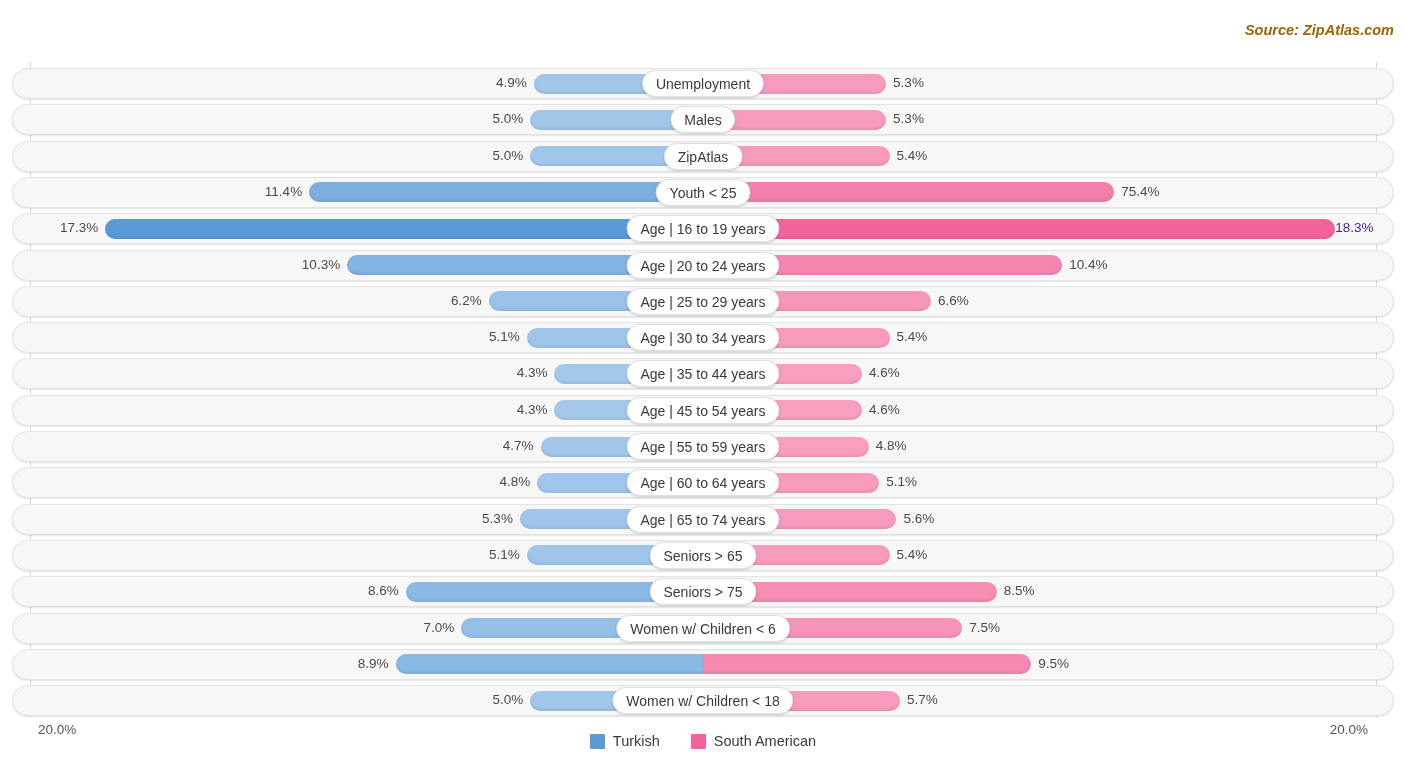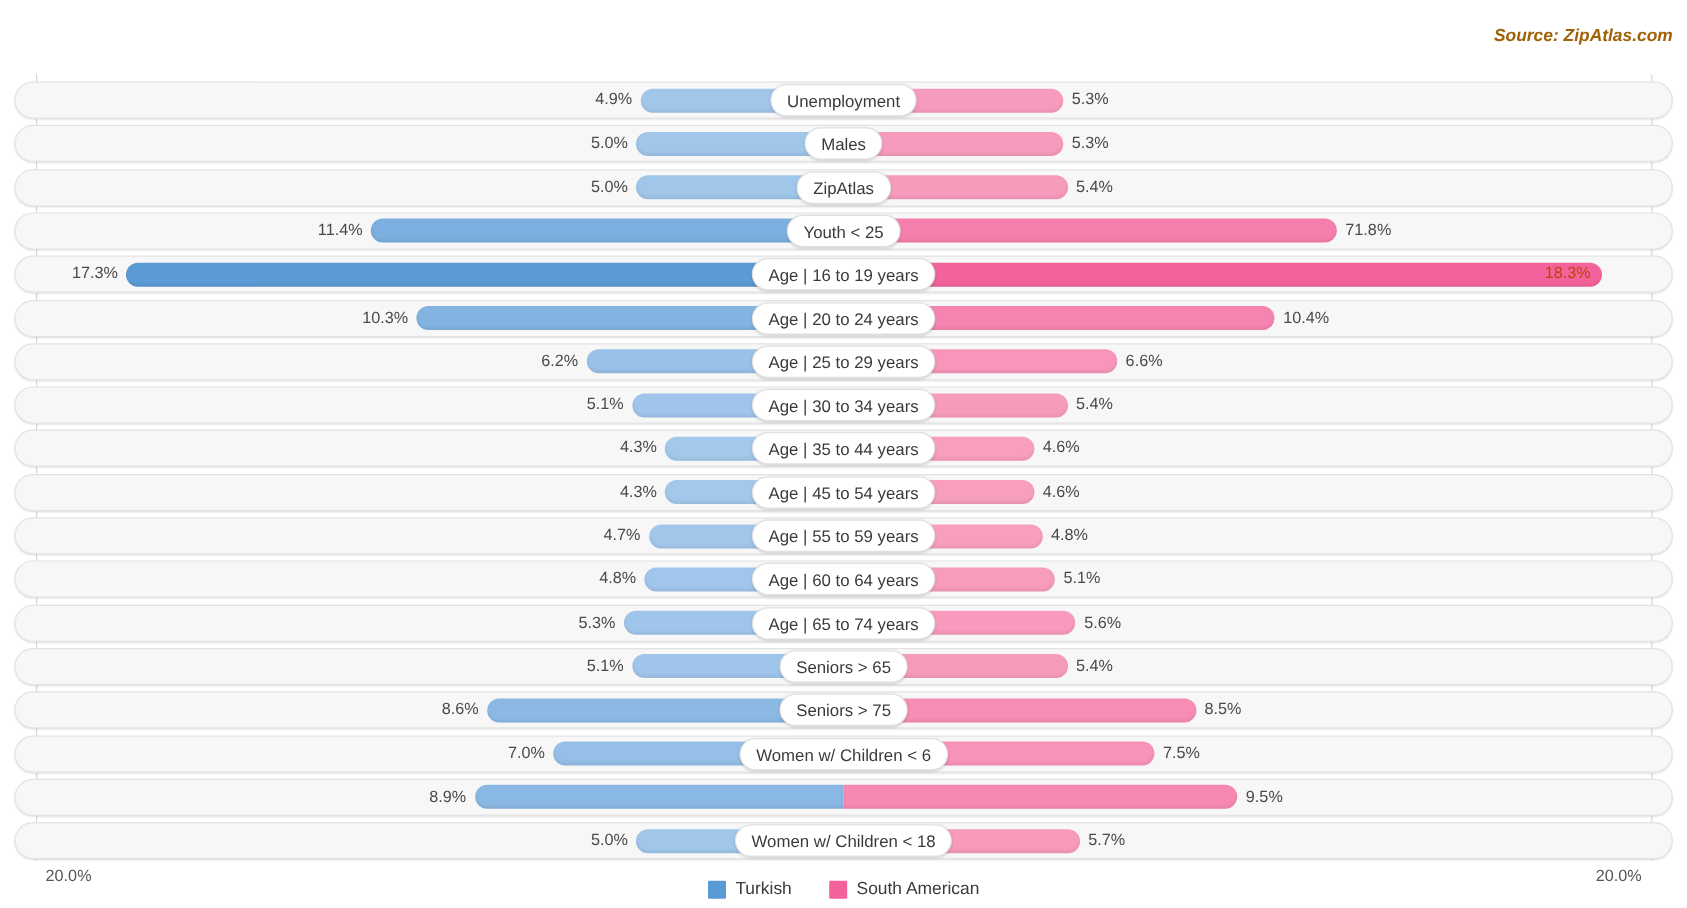--- a/index.html
+++ b/index.html
@@ -108,21 +108,21 @@
     position: absolute;
     top: 5px;
     height: 20px;
     line-height: 20px;
     font-size: 13.5px;
     color: #4a4a4a;
     white-space: nowrap;
   }
   .val-left  { text-align: right; }
   .val-right { text-align: left; }
-  .val.inside { color: #c2410c; }
+  .val.inside { color: #4c1d95; margin-left: 48px; }
 
   
   .pill {
     position: absolute;
     left: 50%;
     top: 2px;
     transform: translateX(-50%);
     height: 27px;
     line-height: 27px;
     padding: 0 13px;
@@ -211,21 +211,21 @@
         <div class="bar bar-right" style="width: 186.57px; background: rgb(247, 155, 189);"></div>
         <div class="val val-left" style="right: 870.75px;">5.0%</div>
         <div class="val val-right" style="left: 884.57px;">5.4%</div>
         <div class="pill">ZipAtlas</div>
       </div>
       <div class="row" style="top: 114.9px;">
         <div class="track"></div>
         <div class="bar bar-left" style="width: 393.87px; background: rgb(124, 175, 223);"></div>
         <div class="bar bar-right" style="width: 411.145px; background: rgb(245, 127, 172);"></div>
         <div class="val val-left" style="right: 1091.87px;">11.4%</div>
-        <div class="val val-right" style="left: 1109.14px;">71.8%</div>
+        <div class="val val-right" style="left: 1109.14px;">75.4%</div>
         <div class="pill">Youth &lt; 25</div>
       </div>
       <div class="row" style="top: 151.2px;">
         <div class="track"></div>
         <div class="bar bar-left" style="width: 597.715px; background: rgb(91, 155, 213);"></div>
         <div class="bar bar-right" style="width: 632.265px; background: rgb(242, 99, 155);"></div>
         <div class="val val-left" style="right: 1295.71px;">17.3%</div>
         <div class="val val-right inside" style="left: 1275.26px;">18.3%</div>
         <div class="pill">Age | 16 to 19 years</div>
       </div>

